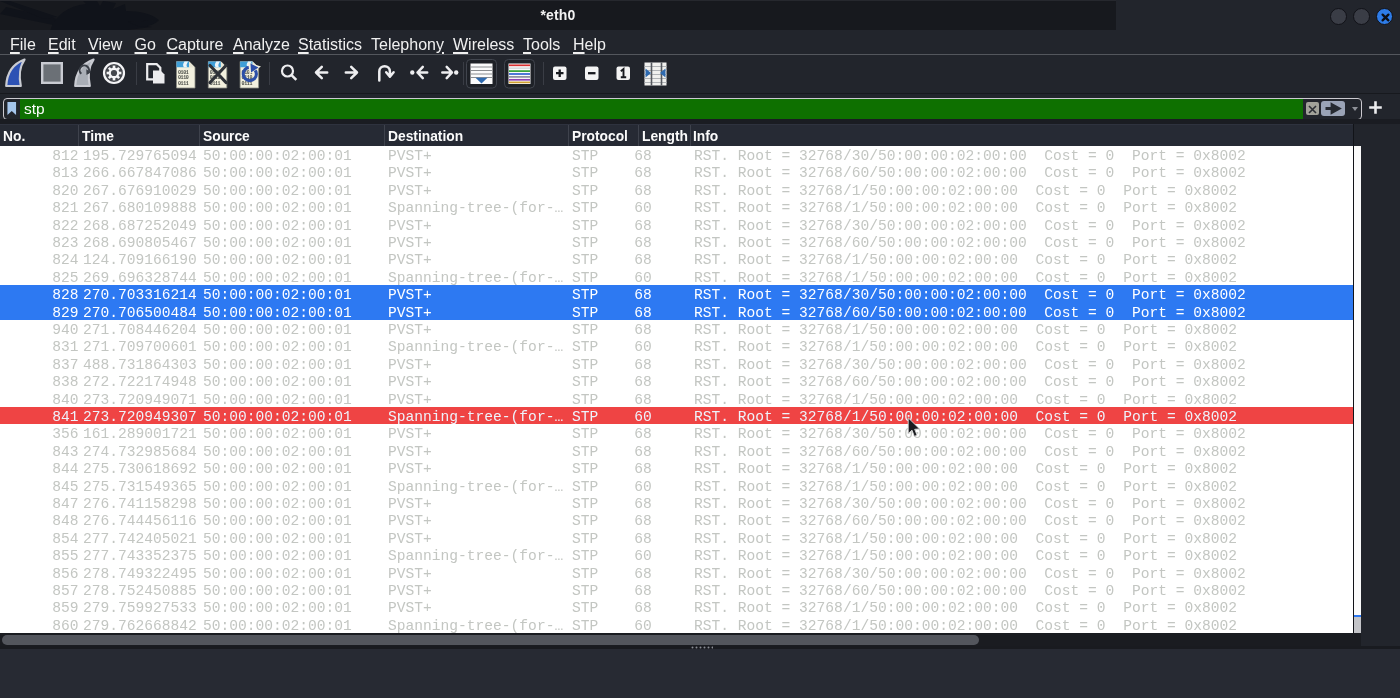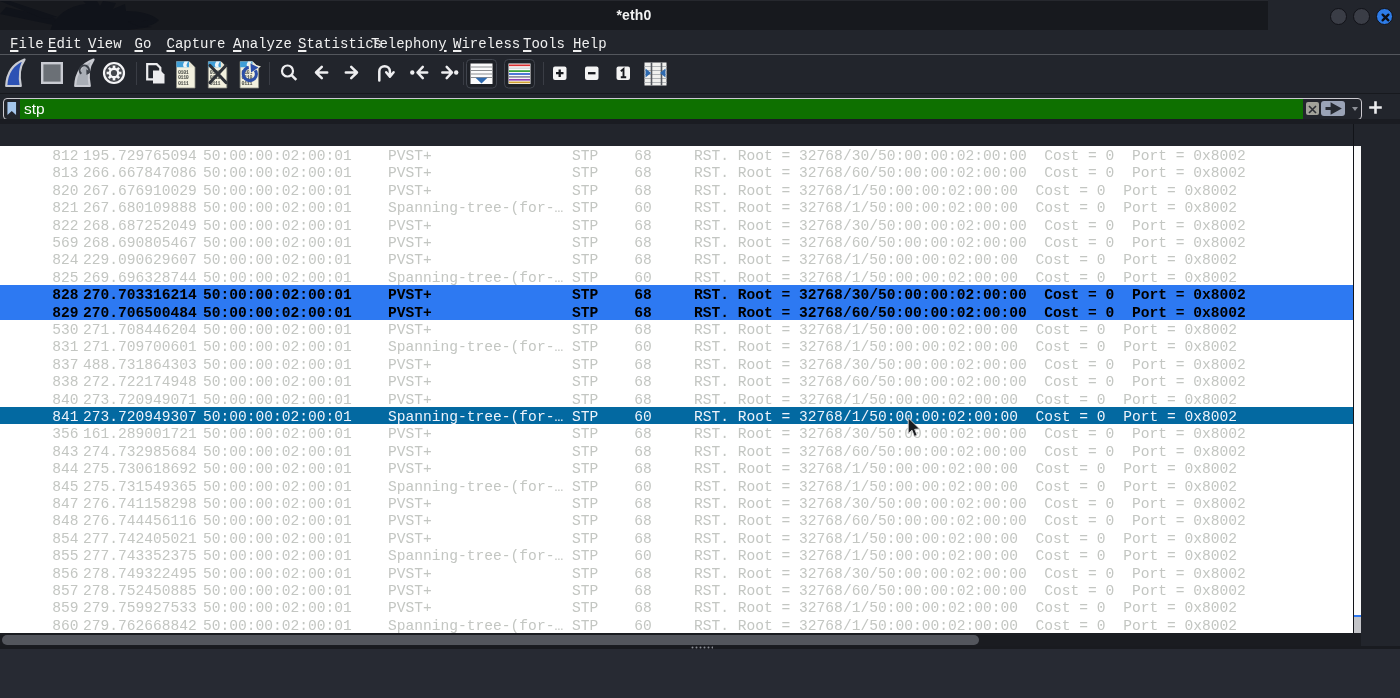--- a/index.html
+++ b/index.html
@@ -1,27 +1,27 @@
 <!DOCTYPE html>
 <html><head><meta charset="utf-8">
 <style>
 * { margin:0; padding:0; box-sizing:border-box; -webkit-font-smoothing:antialiased; }
 html,body { width:1400px; height:698px; overflow:hidden; background:#22252c; }
 #win { position:relative; width:1400px; height:698px; font-family:"Liberation Sans",sans-serif; }
 
 
-#titlebar { position:absolute; left:0; top:0; width:1268px; height:30px; background:#17191e; border-top:1px solid #26282e; }
+#titlebar { position:absolute; left:0; top:0; width:1116px; height:30px; background:#17191e; border-top:1px solid #26282e; }
 #title { position:absolute; left:0; right:0; top:6px; text-align:center; color:#f2f2f2; font-size:14px; font-weight:bold; letter-spacing:0.2px; }
 .winbtn { position:absolute; top:6.5px; width:17px; height:17px; border-radius:50%; background:#3a3d46; border:1px solid #111218; }
 #btn-close { background:#2e7ce8; }
 #btn-close svg { position:absolute; left:3px; top:3px; }
 
 
 #menubar { position:absolute; left:0; top:30px; width:1400px; height:25px; background:#22252c; border-bottom:1px solid #54575d; }
-.mi { position:absolute; top:5.5px; color:#f0f0f0; font-size:14px;font-family:Liberation Mono, monospace; }
+.mi { position:absolute; top:5.5px; color:#f0f0f0; font-size:16px; }
 .mi u { text-decoration-thickness:1.5px; text-underline-offset:1.5px; }
 
 
 #toolbar { position:absolute; left:0; top:56px; width:1400px; height:37px; background:#22252c; }
 
 
 #filterrow { position:absolute; left:0; top:93px; width:1400px; height:31px; background:#22252c; border-top:1px solid #17191e; }
 #filterbar { position:absolute; left:3px; top:3.5px; width:1359px; height:22px; border:1.5px solid #cbc9cf; border-radius:4px; background:#22252c; overflow:hidden; }
 #fb-green { position:absolute; left:16px; top:0; width:1283px; height:22px; background:#0e7000; }
 #fb-text { position:absolute; left:20px; top:1px; color:#fdfdfd; font-size:15.5px; }
@@ -33,22 +33,22 @@
 
 #gap1 { position:absolute; left:0; top:119px; width:1400px; height:5px; background:#1a1c22; }
 #header { position:absolute; left:0; top:124px; width:1353px; height:22px; background:#262a34; border-top:1px solid #2e323e; }
 #header span { position:absolute; top:4px; color:#fbfbfb; font-size:13.8px; font-weight:bold; }
 .hsep { position:absolute; top:0; width:1px; height:22px; background:#3e424c; }
 
 
 #plist { position:absolute; left:0; top:146px; width:1353px; height:487px; background:#ffffff; overflow:hidden; }
 .row { position:absolute; left:0; width:1353px; height:17.4px; font-family:"Liberation Mono",monospace; font-size:14.6px; color:#c3c6c2; white-space:pre; }
 .row span { position:absolute; top:2px; }
-.row.sel { background:#2d79f2; color:#000000;font-weight:bold; }
-.row.cur { background:#0369a1; color:#eef3fb; }
+.row.sel { background:#2d79f2; color:#ffffff; }
+.row.cur { background:#ef4444; color:#eef3fb; }
 .c-no   { left:0; width:78.5px; text-align:right; }
 .c-time { left:83px; }
 .c-src  { left:203px; }
 .c-dst  { left:388px; }
 .c-pro  { left:572px; }
 .c-len  { left:600px; width:86px; text-align:center; }
 .c-info { left:694px; }
 
 
 #vscroll { position:absolute; left:1354px; top:146px; width:7px; height:487px; background:#fbfbfb; }
@@ -222,33 +222,48 @@
             <path d="M4.5 7.5 h7 M11 3.6 L18 7.5 L11 11.4 Z" stroke="#262a31" stroke-width="2.8" fill="#262a31"></path>
           </svg></div>
       <div id="fb-caret"></div>
     </div>
     <svg id="fb-plus" width="15" height="15" viewBox="0 0 15 15" style="position:absolute;left:1368px;top:6px">
         <path d="M7.5 1.2 V13.8 M1.2 7.5 H13.8" stroke="#ececee" stroke-width="2.6"></path>
       </svg>
   </div>
 
   <div id="gap1"></div>
+  <div id="header">
+    <span style="left:3px">No.</span>
+    <span style="left:82px">Time</span>
+    <span style="left:203px">Source</span>
+    <span style="left:388px">Destination</span>
+    <span style="left:572px">Protocol</span>
+    <span style="left:642px">Length</span>
+    <span style="left:693px">Info</span>
+    <div class="hsep" style="left:77.5px"></div>
+    <div class="hsep" style="left:198.5px"></div>
+    <div class="hsep" style="left:383.5px"></div>
+    <div class="hsep" style="left:567.5px"></div>
+    <div class="hsep" style="left:637.5px"></div>
+    <div class="hsep" style="left:690px"></div>
+  </div>
 
   <div id="plist">
 <div class="row" style="top:0.0px"><span class="c-no">812</span><span class="c-time">195.729765094</span><span class="c-src">50:00:00:02:00:01</span><span class="c-dst">PVST+</span><span class="c-pro">STP</span><span class="c-len">68</span><span class="c-info">RST. Root = 32768/30/50:00:00:02:00:00&nbsp; Cost = 0&nbsp; Port = 0x8002</span></div>
 <div class="row" style="top:17.4px"><span class="c-no">813</span><span class="c-time">266.667847086</span><span class="c-src">50:00:00:02:00:01</span><span class="c-dst">PVST+</span><span class="c-pro">STP</span><span class="c-len">68</span><span class="c-info">RST. Root = 32768/60/50:00:00:02:00:00&nbsp; Cost = 0&nbsp; Port = 0x8002</span></div>
 <div class="row" style="top:34.8px"><span class="c-no">820</span><span class="c-time">267.676910029</span><span class="c-src">50:00:00:02:00:01</span><span class="c-dst">PVST+</span><span class="c-pro">STP</span><span class="c-len">68</span><span class="c-info">RST. Root = 32768/1/50:00:00:02:00:00&nbsp; Cost = 0&nbsp; Port = 0x8002</span></div>
 <div class="row" style="top:52.2px"><span class="c-no">821</span><span class="c-time">267.680109888</span><span class="c-src">50:00:00:02:00:01</span><span class="c-dst">Spanning-tree-(for-…</span><span class="c-pro">STP</span><span class="c-len">60</span><span class="c-info">RST. Root = 32768/1/50:00:00:02:00:00&nbsp; Cost = 0&nbsp; Port = 0x8002</span></div>
 <div class="row" style="top:69.6px"><span class="c-no">822</span><span class="c-time">268.687252049</span><span class="c-src">50:00:00:02:00:01</span><span class="c-dst">PVST+</span><span class="c-pro">STP</span><span class="c-len">68</span><span class="c-info">RST. Root = 32768/30/50:00:00:02:00:00&nbsp; Cost = 0&nbsp; Port = 0x8002</span></div>
-<div class="row" style="top:87.0px"><span class="c-no">569</span><span class="c-time">268.690805467</span><span class="c-src">50:00:00:02:00:01</span><span class="c-dst">PVST+</span><span class="c-pro">STP</span><span class="c-len">68</span><span class="c-info">RST. Root = 32768/60/50:00:00:02:00:00&nbsp; Cost = 0&nbsp; Port = 0x8002</span></div>
-<div class="row" style="top:104.4px"><span class="c-no">824</span><span class="c-time">229.090629607</span><span class="c-src">50:00:00:02:00:01</span><span class="c-dst">PVST+</span><span class="c-pro">STP</span><span class="c-len">68</span><span class="c-info">RST. Root = 32768/1/50:00:00:02:00:00&nbsp; Cost = 0&nbsp; Port = 0x8002</span></div>
+<div class="row" style="top:87.0px"><span class="c-no">823</span><span class="c-time">268.690805467</span><span class="c-src">50:00:00:02:00:01</span><span class="c-dst">PVST+</span><span class="c-pro">STP</span><span class="c-len">68</span><span class="c-info">RST. Root = 32768/60/50:00:00:02:00:00&nbsp; Cost = 0&nbsp; Port = 0x8002</span></div>
+<div class="row" style="top:104.4px"><span class="c-no">824</span><span class="c-time">124.709166190</span><span class="c-src">50:00:00:02:00:01</span><span class="c-dst">PVST+</span><span class="c-pro">STP</span><span class="c-len">68</span><span class="c-info">RST. Root = 32768/1/50:00:00:02:00:00&nbsp; Cost = 0&nbsp; Port = 0x8002</span></div>
 <div class="row" style="top:121.8px"><span class="c-no">825</span><span class="c-time">269.696328744</span><span class="c-src">50:00:00:02:00:01</span><span class="c-dst">Spanning-tree-(for-…</span><span class="c-pro">STP</span><span class="c-len">60</span><span class="c-info">RST. Root = 32768/1/50:00:00:02:00:00&nbsp; Cost = 0&nbsp; Port = 0x8002</span></div>
 <div class="row sel" style="top:139.2px"><span class="c-no">828</span><span class="c-time">270.703316214</span><span class="c-src">50:00:00:02:00:01</span><span class="c-dst">PVST+</span><span class="c-pro">STP</span><span class="c-len">68</span><span class="c-info">RST. Root = 32768/30/50:00:00:02:00:00&nbsp; Cost = 0&nbsp; Port = 0x8002</span></div>
 <div class="row sel" style="top:156.6px"><span class="c-no">829</span><span class="c-time">270.706500484</span><span class="c-src">50:00:00:02:00:01</span><span class="c-dst">PVST+</span><span class="c-pro">STP</span><span class="c-len">68</span><span class="c-info">RST. Root = 32768/60/50:00:00:02:00:00&nbsp; Cost = 0&nbsp; Port = 0x8002</span></div>
-<div class="row" style="top:174.0px"><span class="c-no">530</span><span class="c-time">271.708446204</span><span class="c-src">50:00:00:02:00:01</span><span class="c-dst">PVST+</span><span class="c-pro">STP</span><span class="c-len">68</span><span class="c-info">RST. Root = 32768/1/50:00:00:02:00:00&nbsp; Cost = 0&nbsp; Port = 0x8002</span></div>
+<div class="row" style="top:174.0px"><span class="c-no">940</span><span class="c-time">271.708446204</span><span class="c-src">50:00:00:02:00:01</span><span class="c-dst">PVST+</span><span class="c-pro">STP</span><span class="c-len">68</span><span class="c-info">RST. Root = 32768/1/50:00:00:02:00:00&nbsp; Cost = 0&nbsp; Port = 0x8002</span></div>
 <div class="row" style="top:191.4px"><span class="c-no">831</span><span class="c-time">271.709700601</span><span class="c-src">50:00:00:02:00:01</span><span class="c-dst">Spanning-tree-(for-…</span><span class="c-pro">STP</span><span class="c-len">60</span><span class="c-info">RST. Root = 32768/1/50:00:00:02:00:00&nbsp; Cost = 0&nbsp; Port = 0x8002</span></div>
 <div class="row" style="top:208.8px"><span class="c-no">837</span><span class="c-time">488.731864303</span><span class="c-src">50:00:00:02:00:01</span><span class="c-dst">PVST+</span><span class="c-pro">STP</span><span class="c-len">68</span><span class="c-info">RST. Root = 32768/30/50:00:00:02:00:00&nbsp; Cost = 0&nbsp; Port = 0x8002</span></div>
 <div class="row" style="top:226.2px"><span class="c-no">838</span><span class="c-time">272.722174948</span><span class="c-src">50:00:00:02:00:01</span><span class="c-dst">PVST+</span><span class="c-pro">STP</span><span class="c-len">68</span><span class="c-info">RST. Root = 32768/60/50:00:00:02:00:00&nbsp; Cost = 0&nbsp; Port = 0x8002</span></div>
 <div class="row" style="top:243.6px"><span class="c-no">840</span><span class="c-time">273.720949071</span><span class="c-src">50:00:00:02:00:01</span><span class="c-dst">PVST+</span><span class="c-pro">STP</span><span class="c-len">68</span><span class="c-info">RST. Root = 32768/1/50:00:00:02:00:00&nbsp; Cost = 0&nbsp; Port = 0x8002</span></div>
 <div class="row cur" style="top:261.0px"><span class="c-no">841</span><span class="c-time">273.720949307</span><span class="c-src">50:00:00:02:00:01</span><span class="c-dst">Spanning-tree-(for-…</span><span class="c-pro">STP</span><span class="c-len">60</span><span class="c-info">RST. Root = 32768/1/50:00:00:02:00:00&nbsp; Cost = 0&nbsp; Port = 0x8002</span></div>
 <div class="row" style="top:278.4px"><span class="c-no">356</span><span class="c-time">161.289001721</span><span class="c-src">50:00:00:02:00:01</span><span class="c-dst">PVST+</span><span class="c-pro">STP</span><span class="c-len">68</span><span class="c-info">RST. Root = 32768/30/50:00:00:02:00:00&nbsp; Cost = 0&nbsp; Port = 0x8002</span></div>
 <div class="row" style="top:295.8px"><span class="c-no">843</span><span class="c-time">274.732985684</span><span class="c-src">50:00:00:02:00:01</span><span class="c-dst">PVST+</span><span class="c-pro">STP</span><span class="c-len">68</span><span class="c-info">RST. Root = 32768/60/50:00:00:02:00:00&nbsp; Cost = 0&nbsp; Port = 0x8002</span></div>
 <div class="row" style="top:313.2px"><span class="c-no">844</span><span class="c-time">275.730618692</span><span class="c-src">50:00:00:02:00:01</span><span class="c-dst">PVST+</span><span class="c-pro">STP</span><span class="c-len">68</span><span class="c-info">RST. Root = 32768/1/50:00:00:02:00:00&nbsp; Cost = 0&nbsp; Port = 0x8002</span></div>
 <div class="row" style="top:330.6px"><span class="c-no">845</span><span class="c-time">275.731549365</span><span class="c-src">50:00:00:02:00:01</span><span class="c-dst">Spanning-tree-(for-…</span><span class="c-pro">STP</span><span class="c-len">60</span><span class="c-info">RST. Root = 32768/1/50:00:00:02:00:00&nbsp; Cost = 0&nbsp; Port = 0x8002</span></div>
 <div class="row" style="top:348.0px"><span class="c-no">847</span><span class="c-time">276.741158298</span><span class="c-src">50:00:00:02:00:01</span><span class="c-dst">PVST+</span><span class="c-pro">STP</span><span class="c-len">68</span><span class="c-info">RST. Root = 32768/30/50:00:00:02:00:00&nbsp; Cost = 0&nbsp; Port = 0x8002</span></div>

